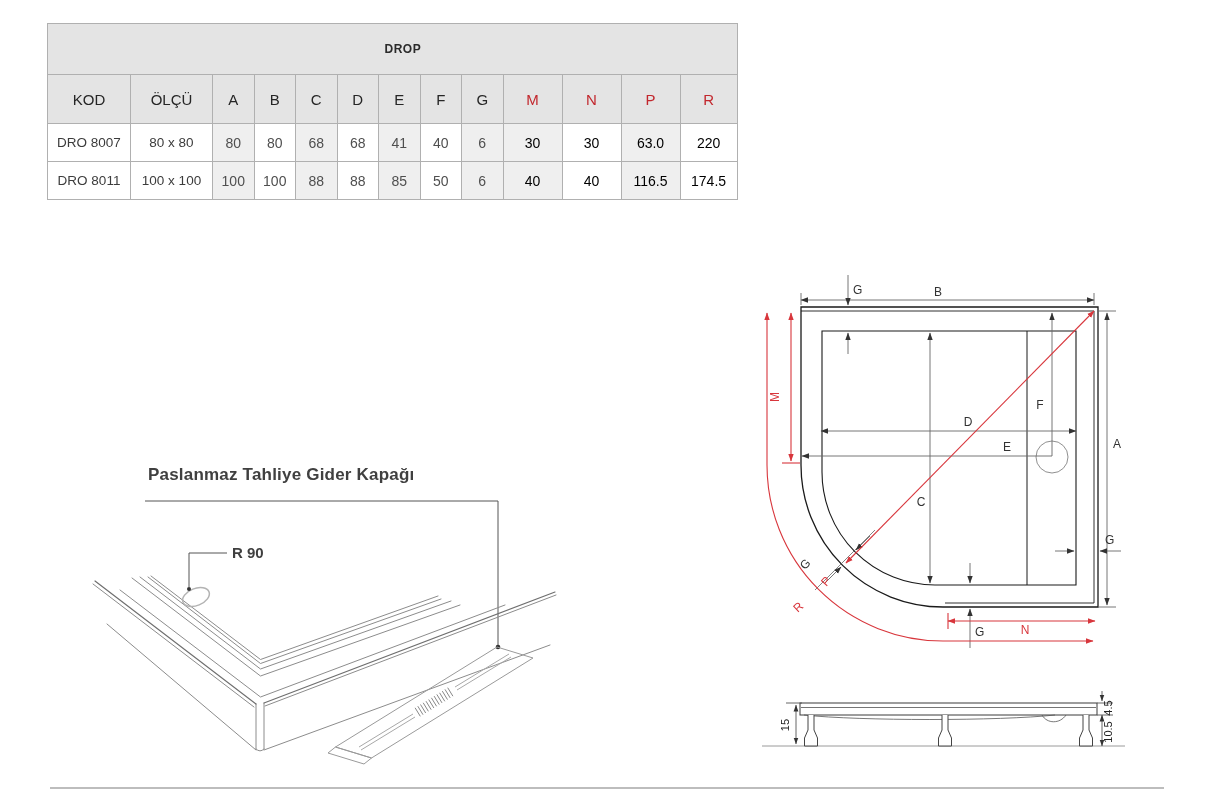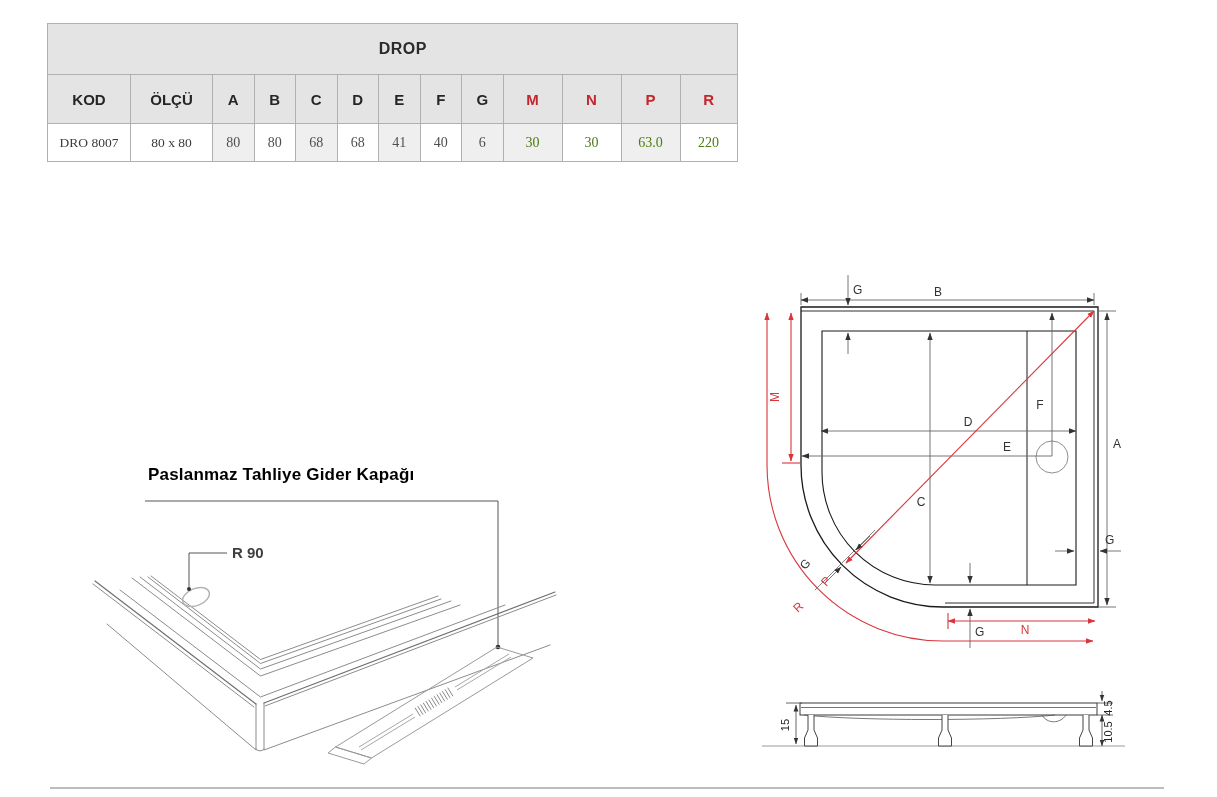--- a/index.html
+++ b/index.html
@@ -8,33 +8,33 @@
     font-family:"Liberation Sans",sans-serif;
   }
   
   .spec-table-wrap{position:absolute;left:47px;top:23px;}
   table.spec{border-collapse:collapse;table-layout:fixed;width:690px;}
   table.spec td,table.spec th{
     border:1px solid #b0b0b0;text-align:center;vertical-align:middle;
     font-family:"Liberation Sans",sans-serif;overflow:hidden;white-space:nowrap;
   }
   tr.title-row th{
-    height:48px;background:#e4e4e4;font-size:16px;font-weight:bold;color:#2b2b2b;letter-spacing:0.5px;padding-left:22px;
+    height:48px;background:#e4e4e4;font-size:12px;font-weight:bold;color:#2b2b2b;letter-spacing:0.5px;padding-left:22px;
   }
   tr.head-row th{
-    height:46px;background:#e4e4e4;font-size:15px;font-weight:bold;color:#262626;
+    height:46px;background:#e4e4e4;font-size:15px;font-weight:normal;color:#262626;
   }
   tr.head-row th.red{color:#c2272d;}
-  tr.data-row td{height:35px;font-size:14px;color:#4f4f4f;background:#ffffff;font-family:Liberation Serif, serif;}
+  tr.data-row td{height:35px;font-size:14px;color:#4f4f4f;background:#ffffff;}
   tr.data-row td.dark{color:#3c3c3c;font-size:13.5px;}
   tr.data-row td.alt{background:#efefef;}
-  tr.data-row td.red{color:#4d7c0f;}
+  tr.data-row td.red{color:#000000;}
   
   .iso-title{
-    position:absolute;left:148px;top:465px;font-size:17px;font-weight:600;color:#000000;letter-spacing:0.2px;
+    position:absolute;left:148px;top:465px;font-size:17px;font-weight:600;color:#404040;letter-spacing:0.2px;
   }
   .iso-svg{position:absolute;left:85px;top:450px;}
   .plan-svg{position:absolute;left:755px;top:272px;}
   .side-svg{position:absolute;left:760px;top:688px;}
   svg text{font-family:"Liberation Sans",sans-serif;}
   .dim-label{font-size:12px;fill:#333333;}
   .dim-label-red{font-size:12px;fill:#d8363c;}
   .side-label{font-size:11px;fill:#222222;}
   .r90-label{font-size:15px;font-weight:600;fill:#3f3f3f;}
   .divider{position:absolute;left:50px;top:787px;width:1114px;height:2px;background:#bdbdbd;}
@@ -87,20 +87,35 @@
         <td>80</td>
         <td class="alt">68</td>
         <td>68</td>
         <td class="alt">41</td>
         <td>40</td>
         <td class="alt">6</td>
         <td class="alt red">30</td>
         <td class="red">30</td>
         <td class="alt red">63.0</td>
         <td class="red">220</td>
+      </tr>
+      <tr class="data-row">
+        <td class="dark">DRO 8011</td>
+        <td class="dark">100 x 100</td>
+        <td class="alt">100</td>
+        <td>100</td>
+        <td class="alt">88</td>
+        <td>88</td>
+        <td class="alt">85</td>
+        <td>50</td>
+        <td class="alt">6</td>
+        <td class="alt red">40</td>
+        <td class="red">40</td>
+        <td class="alt red">116.5</td>
+        <td class="red">174.5</td>
       </tr>
     </tbody>
       </table>
   </div>
 
   <div class="iso-title">Paslanmaz Tahliye Gider Kapağı</div>
 
   <svg class="iso-svg" width="485" height="345" viewBox="0 0 485 345">
 
     <g stroke="#555555" stroke-width="1" fill="none">

